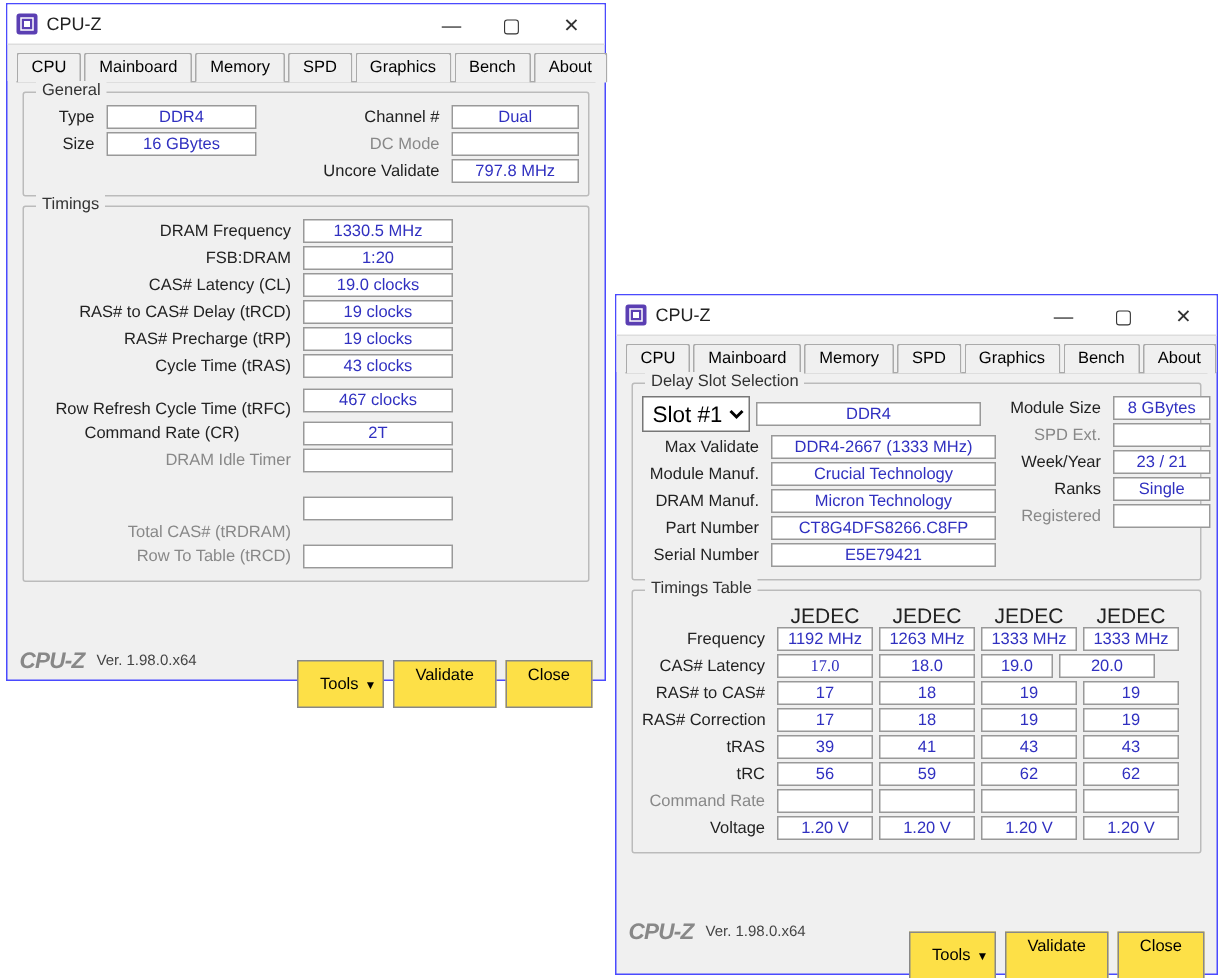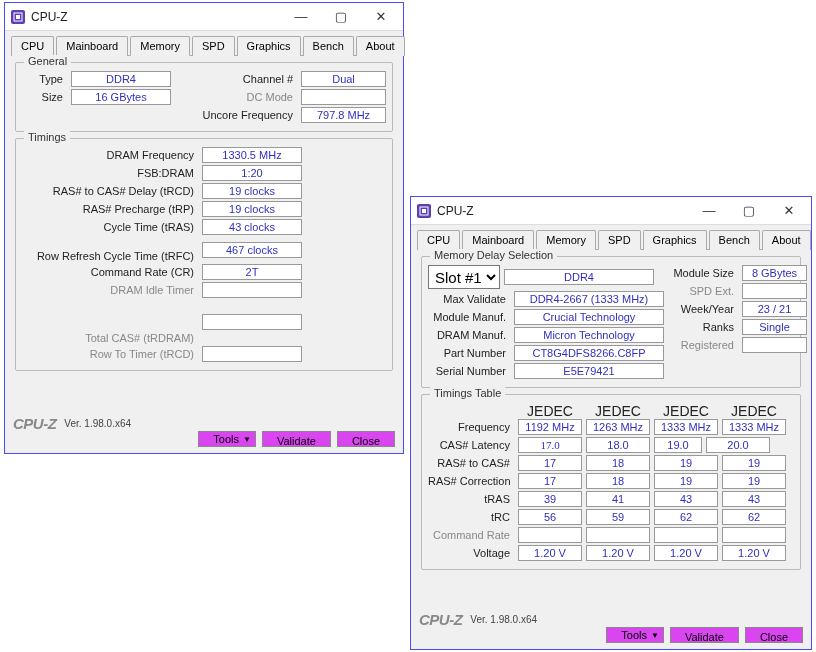--- a/index.html
+++ b/index.html
@@ -120,24 +120,24 @@
 .footer .brand {
   font-style: italic;
   font-weight: bold;
   color: #888;
   font-size: 15px;
   letter-spacing: -0.5px;
 }
 .footer .ver { color: #444; font-size: 10px; margin-left: 2px; flex:1; }
 .btn {
   border: 1px solid #888;
-  background: #d946ef;
+  background: #fde047;
   padding: 2px 14px;
   font-size: 11px;
-  height: 16px;
+  height: 32px;
   line-height: 15px;
   cursor: default;
   margin-top: 32px;
 }
 .btn.dd { padding-right: 4px; display:flex; align-items:center; gap:4px;}
 .btn.dd .arrow { font-size: 8px; }
 select.slot {
   border: 1px solid #777;
   background: #fff;
   font-size: 15px;
@@ -195,67 +195,71 @@
         <div style="flex:1;">
           <div class="row">
               <span class="lbl" style="width:105px">Channel #</span>
               <span class="val" style="width:85px">Dual</span>
             </div>
           <div class="row">
               <span class="lbl dim" style="width:105px">DC Mode</span>
               <span class="val empty" style="width:85px">&nbsp;</span>
             </div>
           <div class="row">
-              <span class="lbl" style="width:105px">Uncore Frequency</span>
+              <span class="lbl" style="width:105px">Uncore Validate</span>
               <span class="val" style="width:85px">797.8 MHz</span>
             </div>
         </div>
       </div>
     </div>
     <div class="fieldset">
       <span class="legend">Timings</span>
       <div id="timings-rows">
           <div class="row">
             <span class="lbl" style="width: 176px;">DRAM Frequency</span>
             <span class="val" style="width: 100px;">1330.5 MHz</span>
           </div>
           <div class="row">
             <span class="lbl" style="width: 176px;">FSB:DRAM</span>
             <span class="val" style="width: 100px;">1:20</span>
           </div>
           <div class="row">
+            <span class="lbl" style="width: 176px;">CAS# Latency (CL)</span>
+            <span class="val" style="width: 100px;">19.0 clocks</span>
+          </div>
+          <div class="row">
             <span class="lbl" style="width: 176px;">RAS# to CAS# Delay (tRCD)</span>
             <span class="val" style="width: 100px;">19 clocks</span>
           </div>
           <div class="row">
             <span class="lbl" style="width: 176px;">RAS# Precharge (tRP)</span>
             <span class="val" style="width: 100px;">19 clocks</span>
           </div>
           <div class="row">
             <span class="lbl" style="width: 176px;">Cycle Time (tRAS)</span>
             <span class="val" style="width: 100px;">43 clocks</span>
           </div>
           <div class="row">
             <span class="lbl" style="width: 176px; margin-top: 13px;">Row Refresh Cycle Time (tRFC)</span>
             <span class="val" style="width: 100px;">467 clocks</span>
           </div>
           <div class="row">
-            <span class="lbl" style="width: 176px;">Command Rate (CR)</span>
+            <span class="lbl" style="width: 176px; text-align: center;">Command Rate (CR)</span>
             <span class="val" style="width: 100px;">2T</span>
           </div>
           <div class="row">
             <span class="lbl dim" style="width: 176px;">DRAM Idle Timer</span>
             <span class="val empty" style="width: 100px;">&nbsp;</span>
           </div>
           <div class="row">
             <span class="lbl dim" style="width: 176px; margin-top: 32px;">Total CAS# (tRDRAM)</span>
             <span class="val empty" style="width: 100px;">&nbsp;</span>
           </div>
           <div class="row">
-            <span class="lbl dim" style="width: 176px;">Row To Timer (tRCD)</span>
+            <span class="lbl dim" style="width: 176px;">Row To Table (tRCD)</span>
             <span class="val empty" style="width: 100px;">&nbsp;</span>
           </div>
         </div>
     </div>
   </div>
   <div class="footer">
     <span class="brand">CPU-Z</span>
     <span class="ver">Ver. 1.98.0.x64</span>
     <div class="btn dd">
         <span>Tools</span>
@@ -285,21 +289,21 @@
     <div class="tab">CPU</div>
     <div class="tab">Mainboard</div>
     <div class="tab">Memory</div>
     <div class="tab active">SPD</div>
     <div class="tab">Graphics</div>
     <div class="tab">Bench</div>
     <div class="tab">About</div>
   </div>
   <div class="tabarea">
     <div class="fieldset">
-      <span class="legend">Memory Delay Selection</span>
+      <span class="legend">Delay Slot Selection</span>
       <div style="display:flex; gap:6px;">
         <div style="flex:0 0 238px;">
           <div class="row">
             <select class="slot" style="width:72px"><option>Slot #1</option></select>
             <span class="val" style="width:150px">DDR4</span>
           </div>
           <div class="row">
               <span class="lbl" style="width:82px">Max Validate</span>
               <span class="val" style="width:150px">DDR4-2667 (1333 MHz)</span>
             </div>

